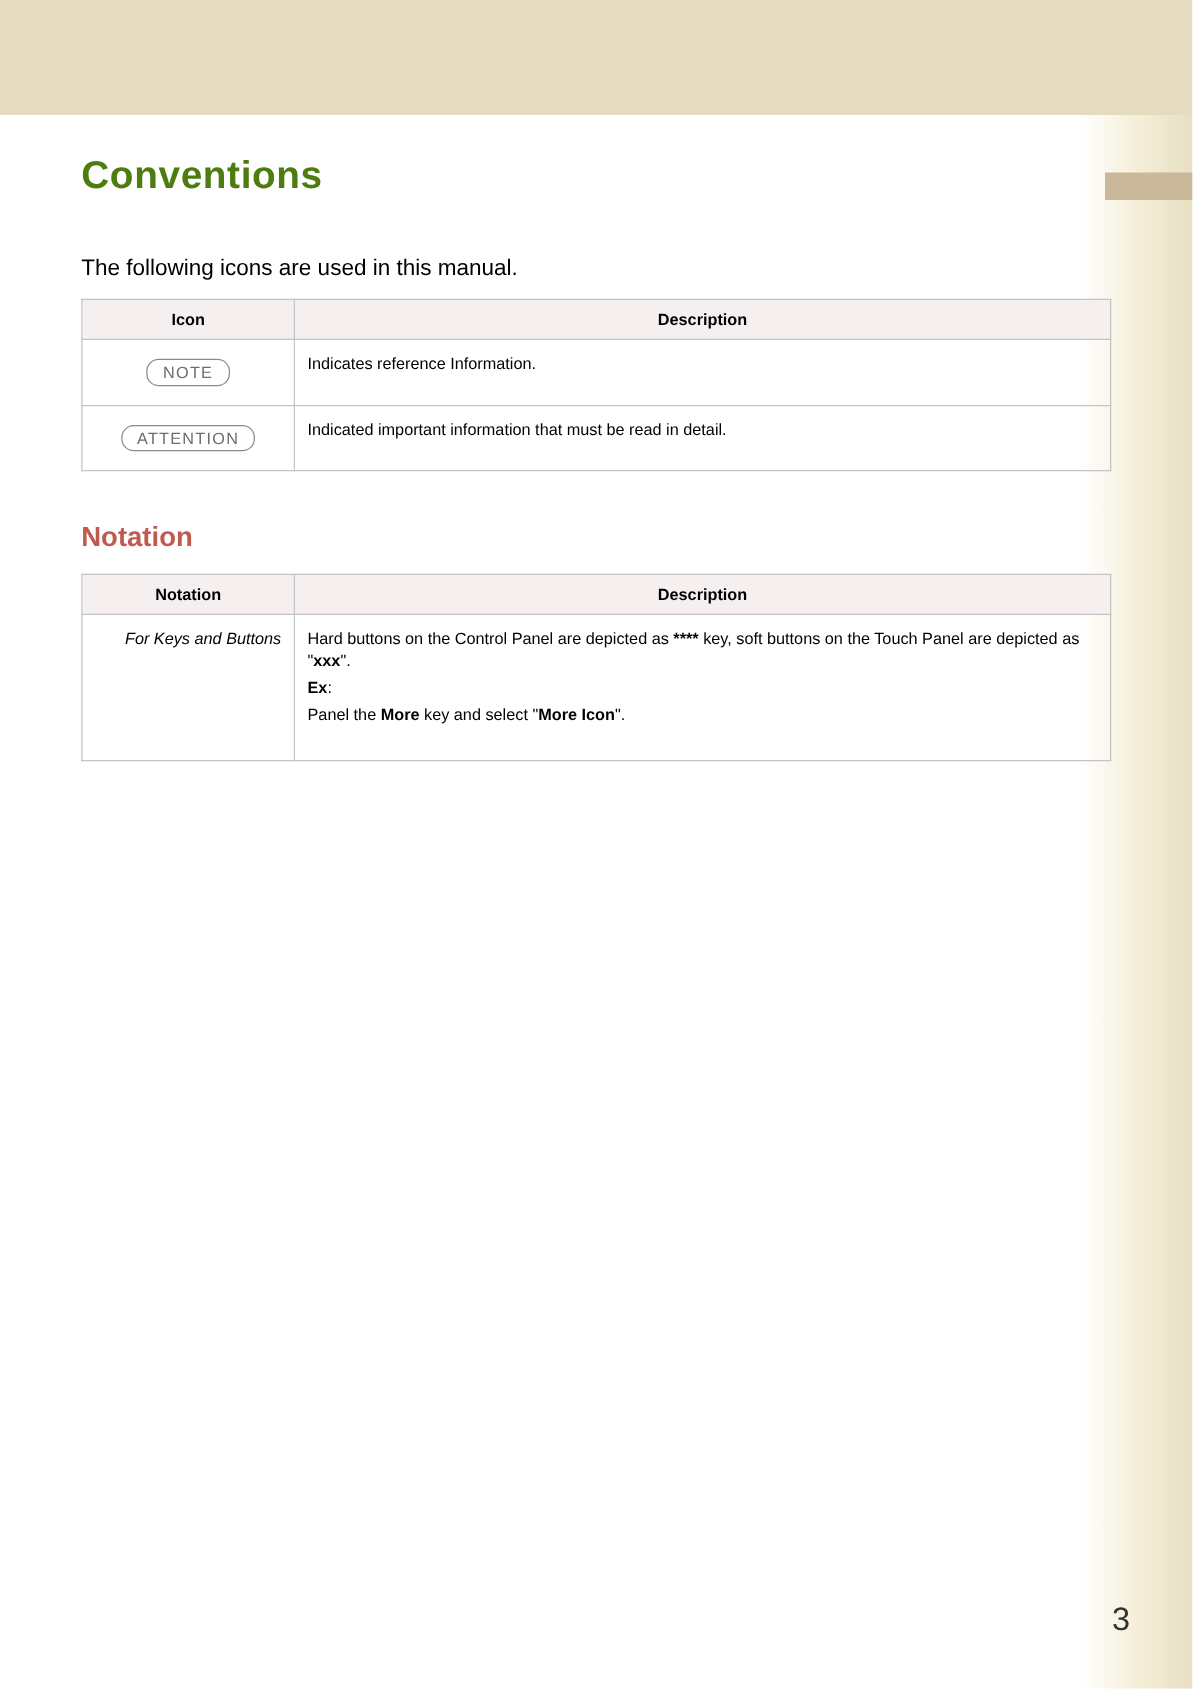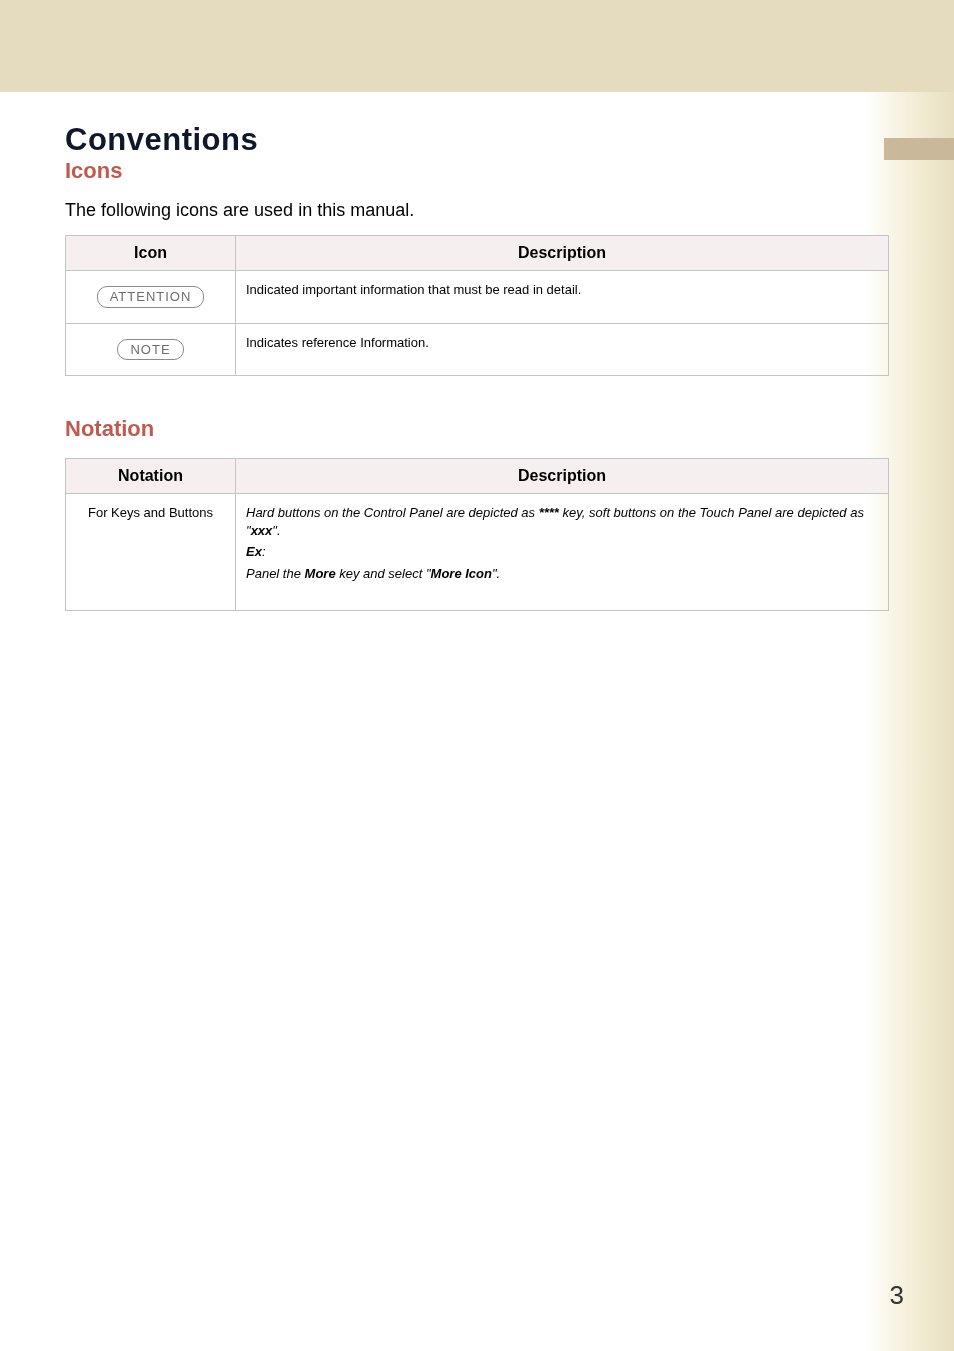--- a/index.html
+++ b/index.html
@@ -33,22 +33,23 @@
       background: #c9b99a;
     }
     .content {
       position: relative;
       padding: 30px 65px 0 65px;
       z-index: 1;
     }
     .page-title {
       font-size: 31px;
       font-weight: 900;
-      color: #0f172a;
+      color: #4d7c0f;
       letter-spacing: 0.5px;
+      margin-bottom: 46px;
       font-family: Arial, Helvetica, sans-serif;
     }
     .section-title {
       font-size: 22px;
       font-weight: bold;
       color: #c1594e;
       margin-bottom: 16px;
       font-family: "Trebuchet MS", Arial, sans-serif;
     }
     .section-intro {
@@ -58,94 +59,94 @@
     }
     table.doc-table {
       width: 100%;
       border-collapse: collapse;
       margin-bottom: 40px;
     }
     table.doc-table th {
       background: #f5eff0;
       border: 1px solid #c4c4c4;
       padding: 8px 10px;
-      font-size: 16px;
+      font-size: 13px;
       font-weight: bold;
       text-align: center;
       vertical-align: middle;
     }
     table.doc-table td {
       border: 1px solid #c4c4c4;
       padding: 10px 10px 24px 10px;
       font-size: 13px;
       vertical-align: top;
       line-height: 1.35;
     }
     table.doc-table td.icon-col {
       width: 170px;
       text-align: center;
       vertical-align: middle;
       padding: 10px;
     }
     table.doc-table td.notation-col {
       width: 170px;
-      text-align: center;
+      text-align: right;
       padding: 10px;
+      font-style: italic;
     }
     .pill {
       display: inline-block;
       border: 1px solid #8b8b8b;
       border-radius: 10px;
       padding: 1px 12px;
       font-size: 13px;
       letter-spacing: 1px;
       color: #6d6d6d;
       font-family: "Trebuchet MS", Arial, sans-serif;
     }
-    .desc-line { margin-bottom: 4px; font-style: italic; }
+    .desc-line { margin-bottom: 4px; }
     .page-number {
       position: absolute;
       bottom: 40px;
       right: 50px;
       font-size: 26px;
       color: #333;
     }
   </style>
 </head>
 <body>
 
 <div class="header-band"></div>
 <div class="right-fade"></div>
 <div class="tab-marker"></div>
 
 <div class="content">
   <h1 class="page-title">Conventions</h1>
 
-  <h2 class="section-title">Icons</h2>
   <p class="section-intro">The following icons are used in this manual.</p>
 
   <table class="doc-table">
     <thead>
       <tr>
         <th>Icon</th>
         <th>Description</th>
       </tr>
     </thead>
     <tbody>
       <tr>
         <td class="icon-col">
+          <span class="pill">NOTE</span>
+        </td>
+        <td>Indicates reference Information.</td>
+      </tr>
+      <tr>
+        <td class="icon-col">
           <span class="pill">ATTENTION</span>
         </td>
         <td>Indicated important information that must be read in detail.</td>
-      </tr>
-      <tr>
-        <td class="icon-col">
-          <span class="pill">NOTE</span>
-        </td>
-        <td>Indicates reference Information.</td>
       </tr>
     </tbody>
   </table>
 
   <h2 class="section-title">Notation</h2>
 
   <table class="doc-table">
     <thead>
       <tr>
         <th>Notation</th>

